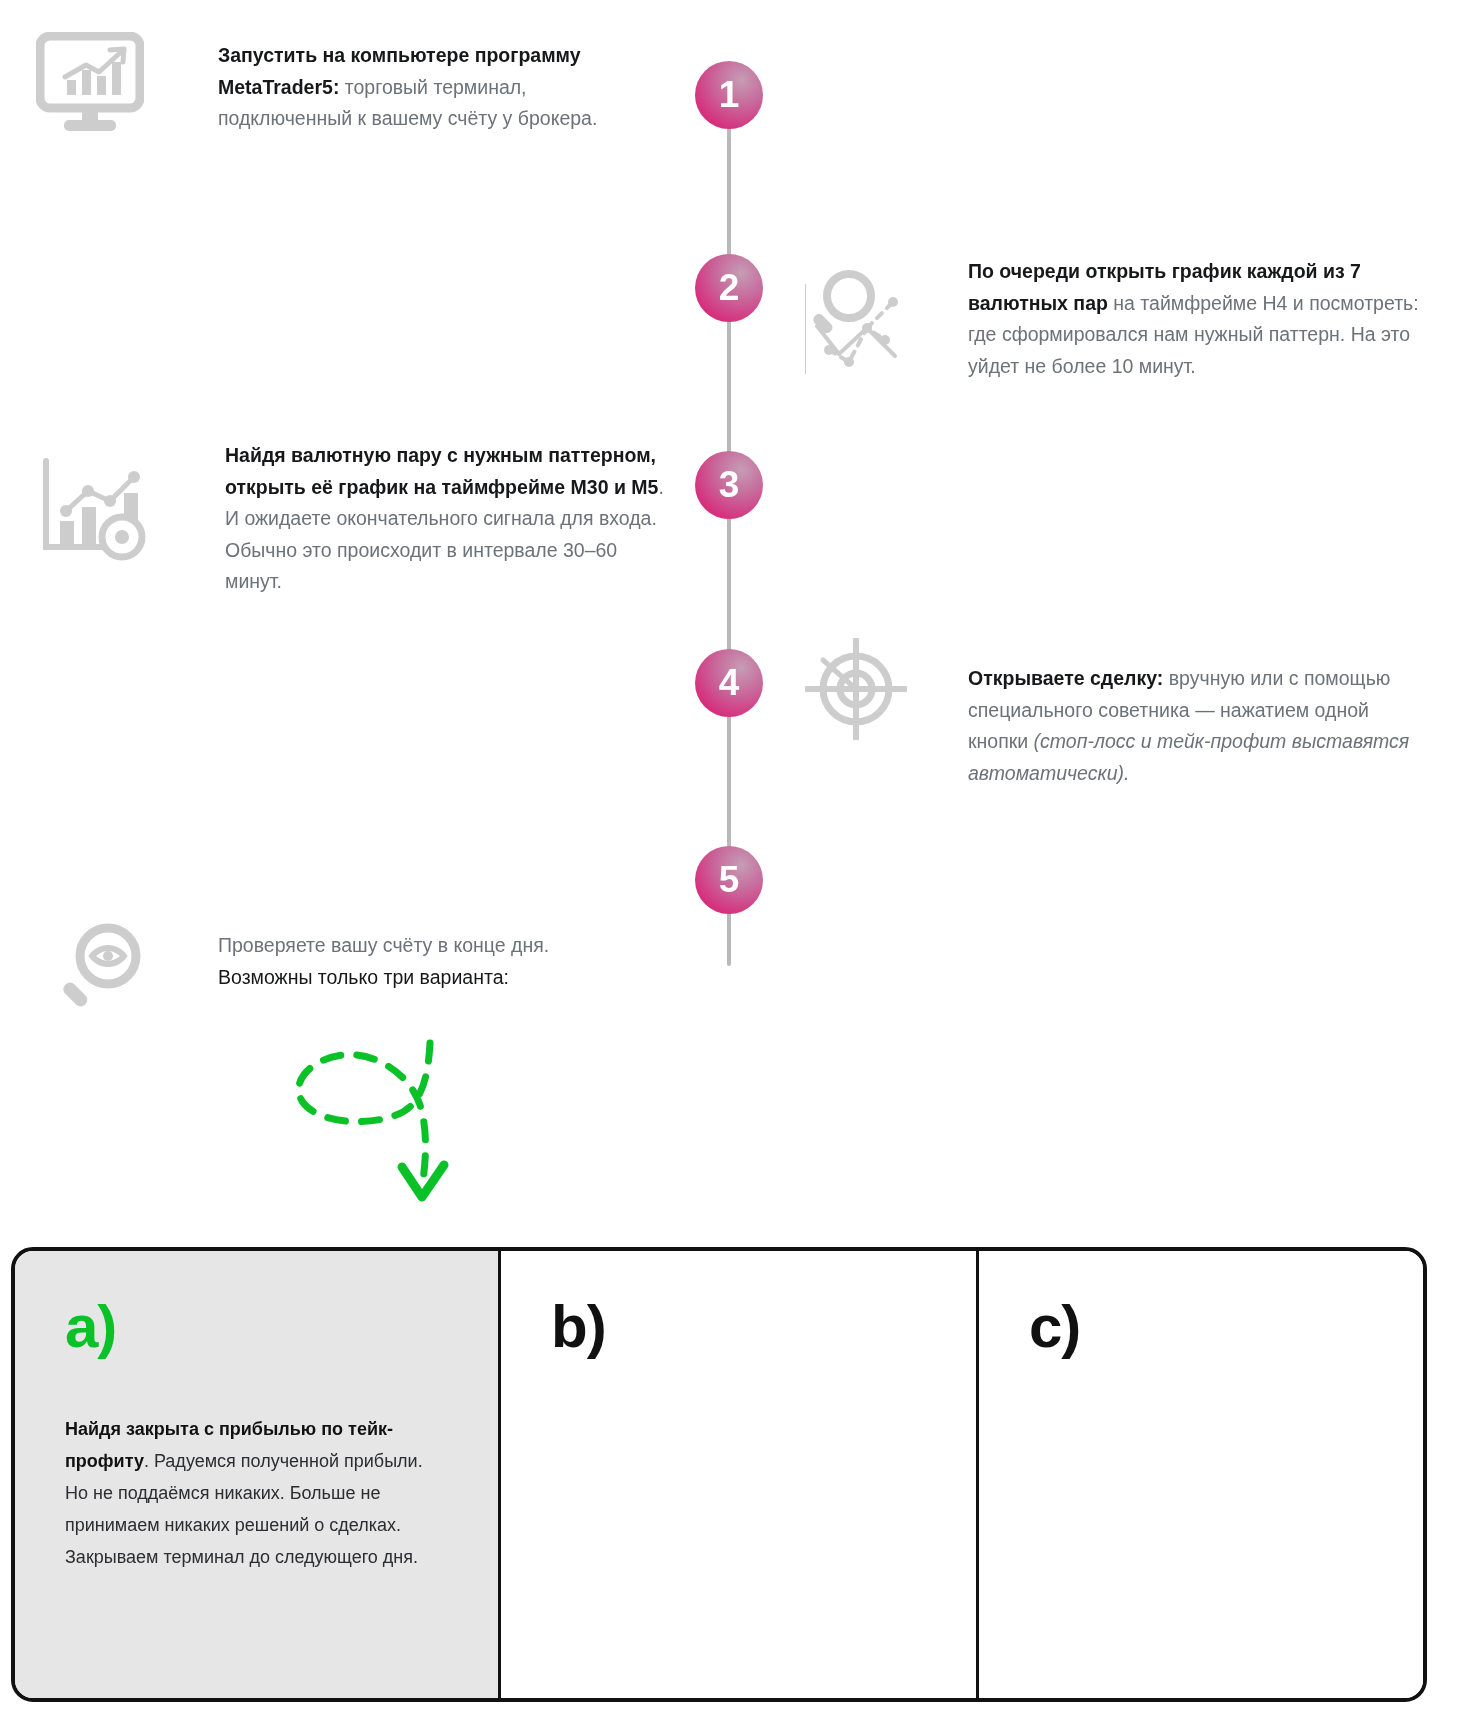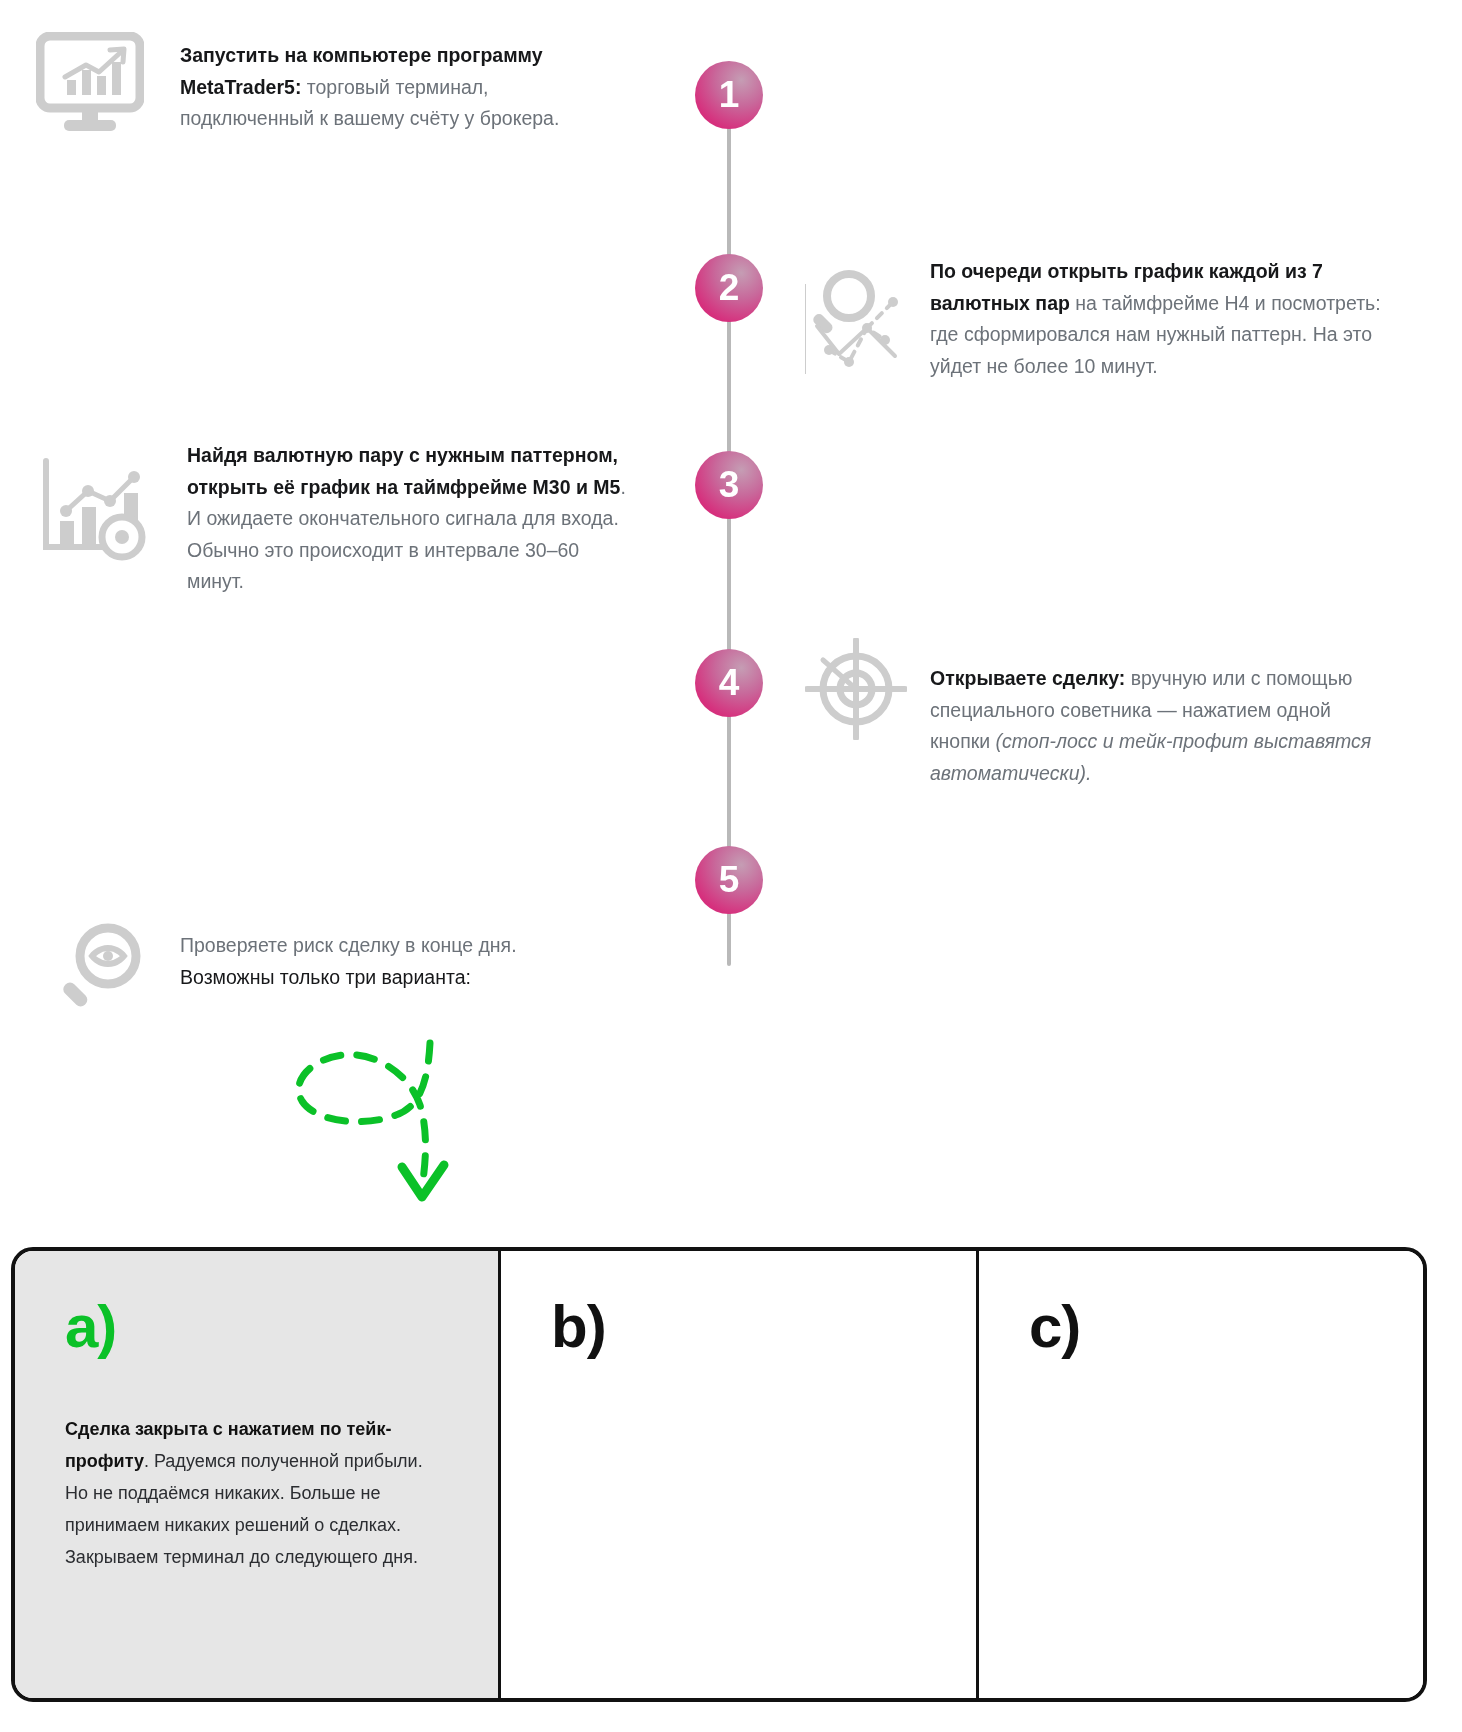--- a/index.html
+++ b/index.html
@@ -30,21 +30,21 @@
   .m3{left:695px;top:451px;}
   .m4{left:695px;top:649px;}
   .m5{left:695px;top:846px;}
 
   
   .icon{position:absolute;}
   .icon svg{display:block;}
 
   
   .txt{
-    position:absolute;font-size:19.5px;line-height:1.62;color:#6c7279;
+    position:absolute;font-size:19.5px;line-height:1.62;color:#6c7279;margin-left:38px;
   }
   .txt b{color:#17181a;font-weight:700;}
   .txt i{font-style:italic;}
   .txt .dark{color:#17181a;}
 
   .t1{left:180px;top:40px;width:420px;}
   .t2{left:930px;top:256px;width:480px;}
   .t3{left:187px;top:440px;width:450px;}
   .t4{left:930px;top:663px;width:450px;}
   .t5{left:180px;top:930px;width:430px;}
@@ -177,37 +177,37 @@
 
 <div class="icon" style="left:58px;top:918px;">
   <svg width="94" height="94" viewBox="0 0 94 94" fill="none">
     <circle cx="50" cy="38" r="28" stroke="#cdcdcd" stroke-width="9"></circle>
     <path d="M50 30 C60 30 66 38 66 38 C66 38 60 46 50 46 C40 46 34 38 34 38 C34 38 40 30 50 30 Z" stroke="#cdcdcd" stroke-width="6" fill="none"></path>
     <circle cx="50" cy="38" r="5" fill="#cdcdcd"></circle>
     <rect x="12" y="62" width="28" height="13" rx="6" transform="rotate(45 12 62)" fill="#cdcdcd"></rect>
   </svg>
 </div>
 <div class="txt t5">
-  <div>Проверяете риск сделку в конце дня.</div>
+  <div>Проверяете вашу счёту в конце дня.</div>
   <div class="dark" style="font-weight:400;">Возможны только три варианта:</div>
 </div>
 
 <div class="arrow">
   <svg width="190" height="195" viewBox="0 0 190 195" fill="none">
     <path d="M160 28 C 158 66, 150 92, 126 100 C 96 112, 46 108, 32 86 C 20 66, 42 44, 72 40 C 106 36, 140 60, 150 90 C 158 116, 156 146, 152 172" stroke="#0bc128" stroke-width="7" stroke-linecap="round" fill="none" stroke-dasharray="18 16"></path>
     <path d="M132 152 L152 182 L174 150" stroke="#0bc128" stroke-width="9" stroke-linecap="round" stroke-linejoin="round" fill="none"></path>
   </svg>
 </div>
 
 <div class="outcomes">
 
   <div class="panel p-a">
     <div class="plabel">a)</div>
     <div class="ptext">
-      <b>Сделка закрыта с нажатием по тейк-профиту</b><span>. Радуемся полученной прибыли. Но не поддаёмся никаких. Больше не принимаем никаких решений о сделках. Закрываем терминал до следующего дня.</span>
+      <b>Найдя закрыта с прибылью по тейк-профиту</b><span>. Радуемся полученной прибыли. Но не поддаёмся никаких. Больше не принимаем никаких решений о сделках. Закрываем терминал до следующего дня.</span>
     </div>
   </div>
 
   <div class="panel p-b">
     <div class="plabel">b)</div>
   </div>
 
   <div class="panel p-c">
     <div class="plabel">c)</div>
   </div>

